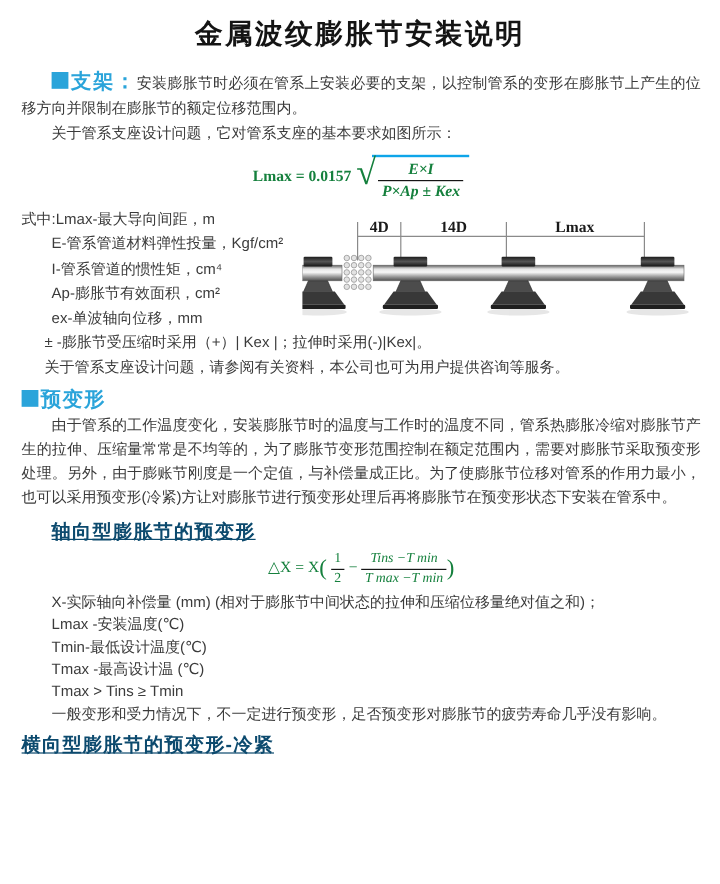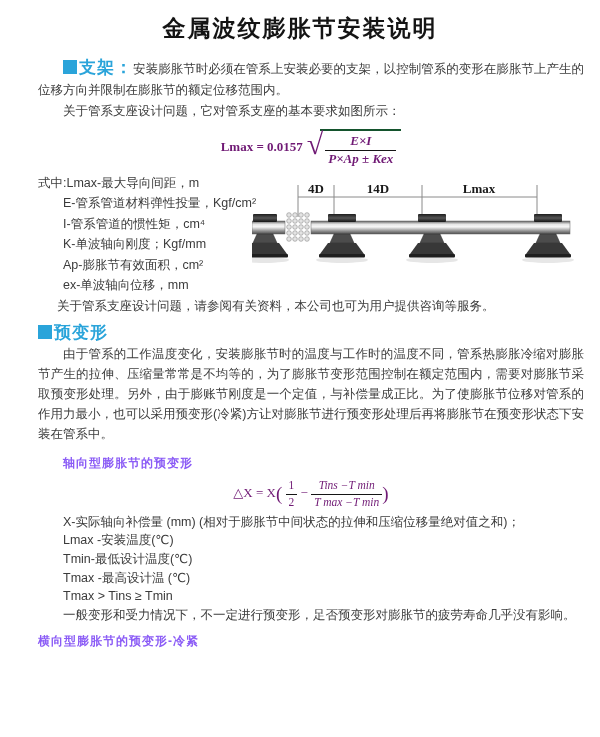--- a/index.html
+++ b/index.html
@@ -6,41 +6,41 @@
   body{
     width:600px;height:737px;background:#ffffff;position:relative;overflow:hidden;
     font-family:"Liberation Sans","DejaVu Sans",sans-serif;
     color:#3b3b3b;
   }
   .page{position:relative;width:600px;height:737px;}
   .title{
     text-align:center;font-size:23px;font-weight:bold;color:#141414;
     letter-spacing:2px;padding-top:13px;
   }
-  .content{padding:0 16px 0 38px;font-size:12.5px;line-height:21px;}
+  .content{padding:0 16px 0 18px;font-size:12.5px;line-height:21px;}
   
   .sec-head{color:#2aa4da;font-weight:bold;font-size:17px;letter-spacing:1px;}
   .sq{display:inline-block;width:14px;height:14px;background:#2aa4da;margin-right:2px;vertical-align:-1px;}
-  .sub-head{color:#8b5cf6;font-weight:bold;font-size:12px;letter-spacing:1px;}
+  .sub-head{color:#0c4a6e;font-weight:bold;font-size:16px;letter-spacing:1px;text-decoration:underline;}
   
   p{margin:0;text-align:justify;}
   .indent{text-indent:2em;}
   .p1{margin-top:13px;}
   
   .formula{
     text-align:center;font-family:"Liberation Serif","DejaVu Serif",serif;
-    color:#701a75;margin:5px 0 4px 0;
+    color:#15803d;margin:5px 0 4px 0;
   }
   .formula-1{font-weight:bold;font-size:13px;margin-top:7px;margin-bottom:6px;}
   .frac{display:inline-block;vertical-align:middle;text-align:center;line-height:1.15;}
   .frac .num{display:block;border-bottom:1px solid #151515;padding:0 3px 1px;}
   .frac .den{display:block;padding:1px 3px 0;}
   .radical{display:inline-flex;align-items:flex-start;vertical-align:middle;margin-left:4px;}
   .rad-sign{font-size:30px;line-height:0.9;font-weight:normal;transform:translateY(1px);}
-  .rad-box{border-top:2px solid #14532d;padding:3px 5px 0;margin-left:-3px;display:inline-block;}
+  .rad-box{border-top:2px solid #0ea5e9;padding:3px 5px 0;margin-left:-3px;display:inline-block;}
   .ital{font-style:italic;}
   .formula-2,.formula-3{font-size:13px;}
   .paren{font-size:19px;vertical-align:middle;font-weight:normal;}
   .f-small{font-size:11.5px;}
   
   .defs{margin-top:4px;}
   .def-row{line-height:20.5px;white-space:nowrap;}
   .def-row.ind{padding-left:25px;}
   .def-row.ind2{padding-left:19px;}
   
@@ -71,23 +71,23 @@
       <span>Lmax = 0.0157</span><span class="radical">
           <span class="rad-sign">√</span>
           <span class="rad-box"><span class="frac ital"><span class="num">E×I</span><span class="den">P×Ap ± Kex</span></span></span>
         </span>
     </div>
 
     <div class="defs">
       <div class="def-row">式中:Lmax-最大导向间距，m</div>
       <div class="def-row ind">E-管系管道材料弹性投量，Kgf/cm²</div>
       <div class="def-row ind">I-管系管道的惯性矩，cm⁴</div>
-      <div class="def-row ind">K-单波轴向刚度；Kgf/mm</div>
       <div class="def-row ind">Ap-膨胀节有效面积，cm²</div>
       <div class="def-row ind">ex-单波轴向位移，mm</div>
+      <div class="def-row ind2">± -膨胀节受压缩时采用（+）| Kex |；拉伸时采用(-)|Kex|。</div>
       <div class="def-row ind2">关于管系支座设计问题，请参阅有关资料，本公司也可为用户提供咨询等服务。</div>
     </div>
 
     <div class="sec-head sec2-head"><span class="sq"></span><span>预变形</span></div>
 
     <p class="indent body-para">由于管系的工作温度变化，安装膨胀节时的温度与工作时的温度不同，管系热膨胀冷缩对膨胀节产生的拉伸、压缩量常常是不均等的，为了膨胀节变形范围控制在额定范围内，需要对膨胀节采取预变形处理。另外，由于膨账节刚度是一个定值，与补偿量成正比。为了使膨胀节位移对管系的作用力最小，也可以采用预变形(冷紧)方让对膨胀节进行预变形处理后再将膨胀节在预变形状态下安装在管系中。</p>
 
     <div class="sub-head axial-head">轴向型膨胀节的预变形</div>
 
     <div class="formula formula-2">

